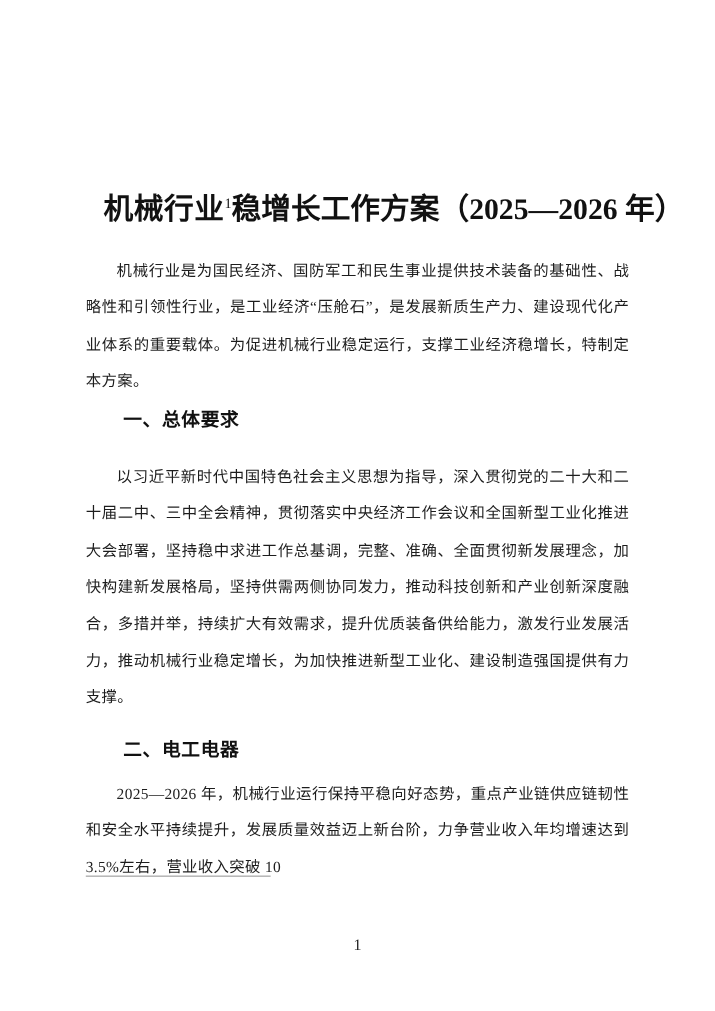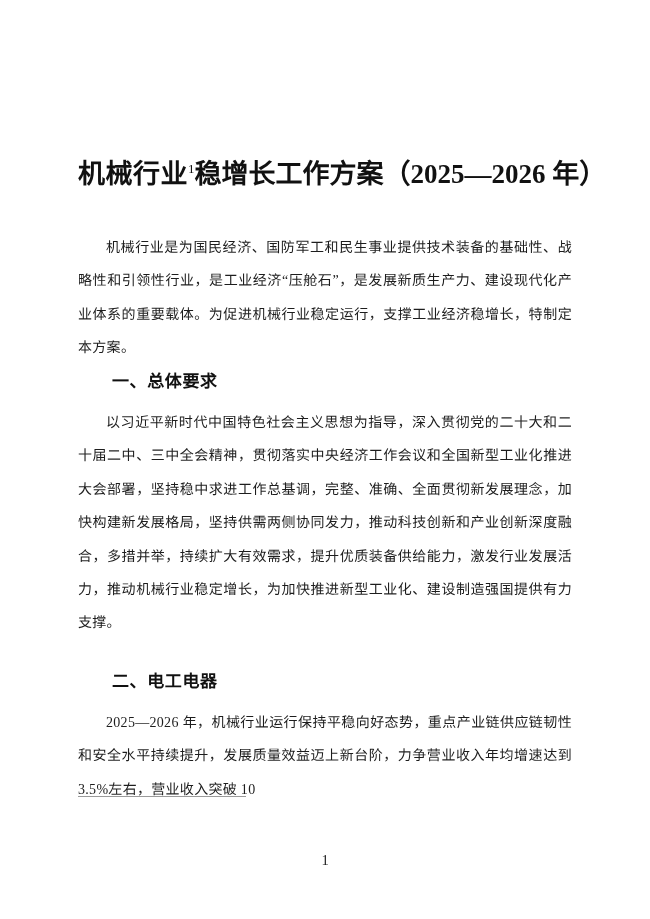--- a/index.html
+++ b/index.html
@@ -23,21 +23,21 @@
     box-sizing: border-box;
   }
   .page-body {
     position: absolute;
     left: 78px;
     top: 0;
     width: 494px;
   }
   
   .doc-title {
-    margin: 0;
+    margin: 16px;
     padding: 0;
     font-family: "Liberation Serif", "DejaVu Serif", serif;
     font-weight: bold;
     font-size: 27px;
     line-height: 34px;
     letter-spacing: 0.5px;
     text-align: center;
     color: #111111;
     position: absolute;
     top: 157px;
@@ -79,21 +79,21 @@
     color: #111111;
     letter-spacing: 0.6px;
   }
   .blk {
     position: absolute;
     left: 0;
     width: 494px;
   }
   #intro-para   { top: 231px; }
   #h1-overall   { top: 365px; }
-  #p-overall    { top: 406px; }
+  #p-overall    { top: 418px; }
   #h2-targets   { top: 665px; }
   #p-targets    { top: 706px; font-family: Liberation Serif, serif; }
 
   
   .footnote-area {
     position: absolute;
     left: 0;
     top: 796px;
     width: 494px;
   }

